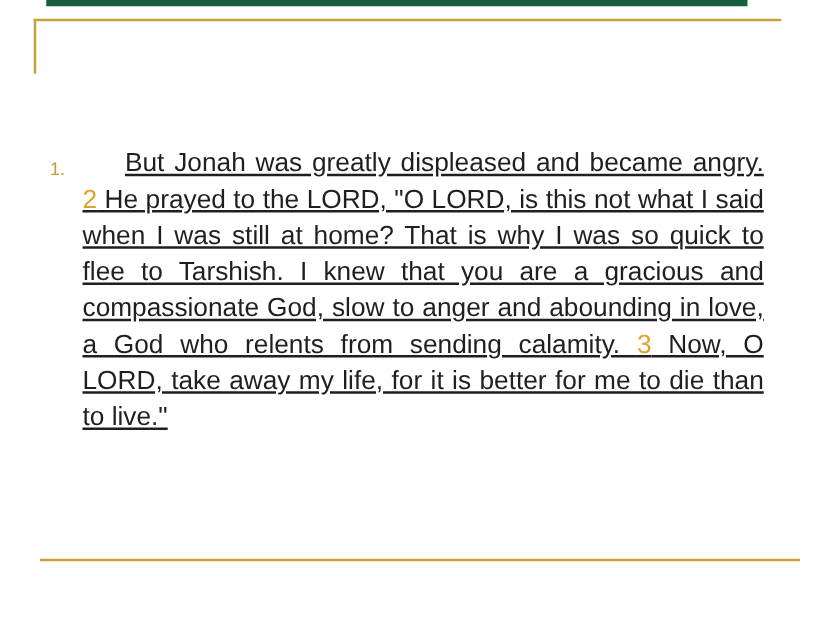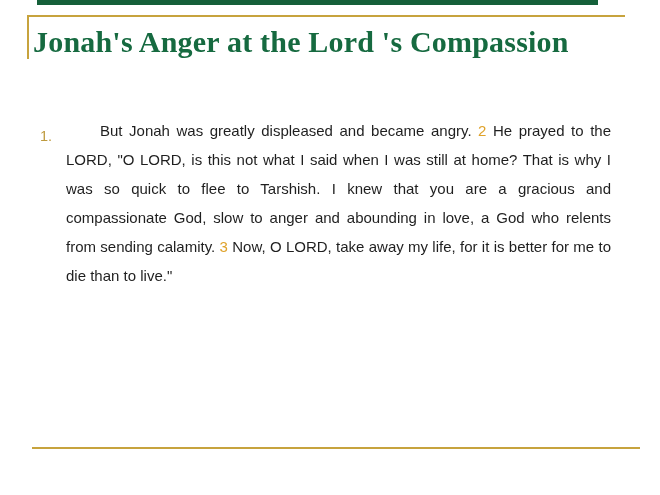--- a/index.html
+++ b/index.html
@@ -41,46 +41,46 @@
     left: 40px; top: 127px;
     font-size: 14.5px;
     line-height: 18px;
     color: var(--marker_gold, #be9a3e);
   }
   .body-paragraph {
     position: absolute;
     left: 66px; top: 116px;
     width: 545px;
     margin: 0;
-    font-size: 15px;
+    font-size: 21px;
     line-height: 29px;
     text-align: justify;
     text-indent: 34px;
     color: var(--body_text, #1f1f1f);
+    text-decoration: underline;
   }
   .verse-number {
     color: var(--verse_number, #dfa22a);
   }
   .bottom-line {
     position: absolute;
     left: 32px; top: 447px;
     width: 608px; height: 0;
     border-top: 2px solid var(--gold_line, #c7a33d);
   }
 </style>
 </head>
 <body>
 
 <div class="slide">
 
   <div class="top-bar"></div>
 
   <div class="title-frame"></div>
 
-  <h1 class="slide-title">Jonah's Anger at the Lord 's Compassion</h1>
 
   <div class="list-marker">1.</div>
 
   <p class="body-paragraph"><span>But Jonah was greatly displeased and became angry. </span><span class="verse-number">2</span><span> He prayed to the LORD, "O LORD, is this not what I said when I was still at home? That is why I was so quick to flee to Tarshish. I knew that you are a gracious and compassionate God, slow to anger and abounding in love, a God who relents from sending calamity. </span><span class="verse-number">3</span><span> Now, O LORD, take away my life, for it is better for me to die than to live."</span></p>
 
   <div class="bottom-line"></div>
 
 </div>
 
 </body></html>

